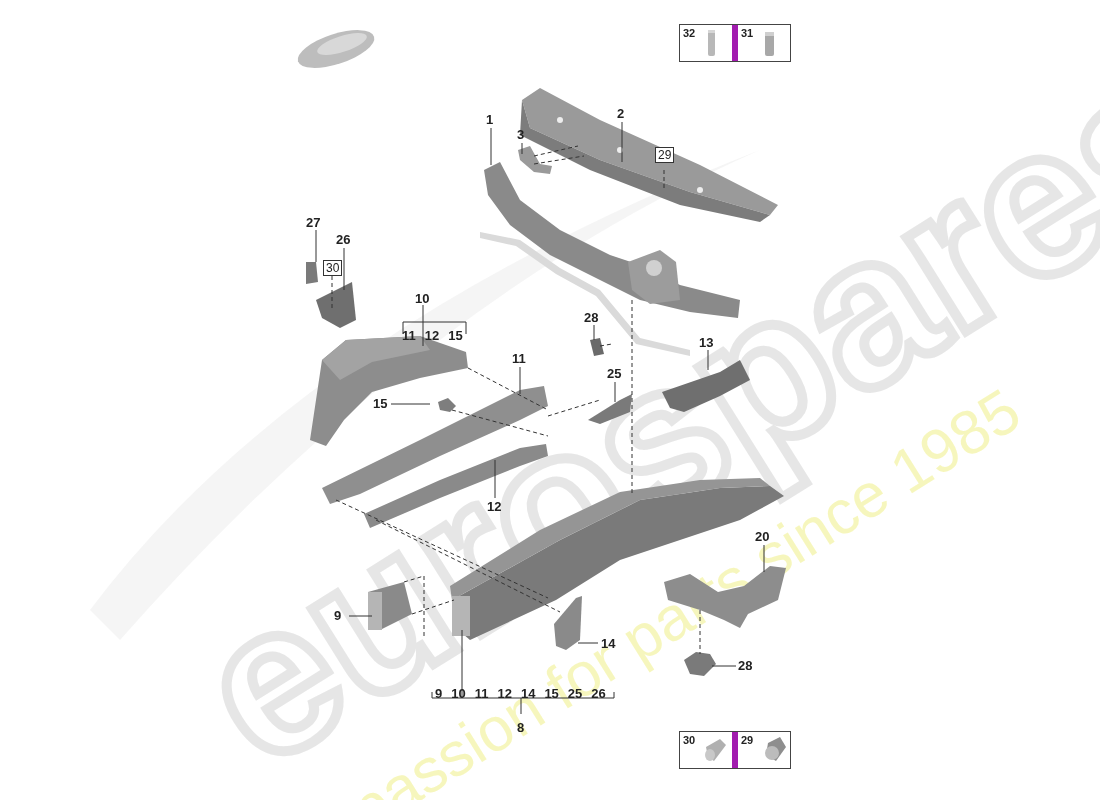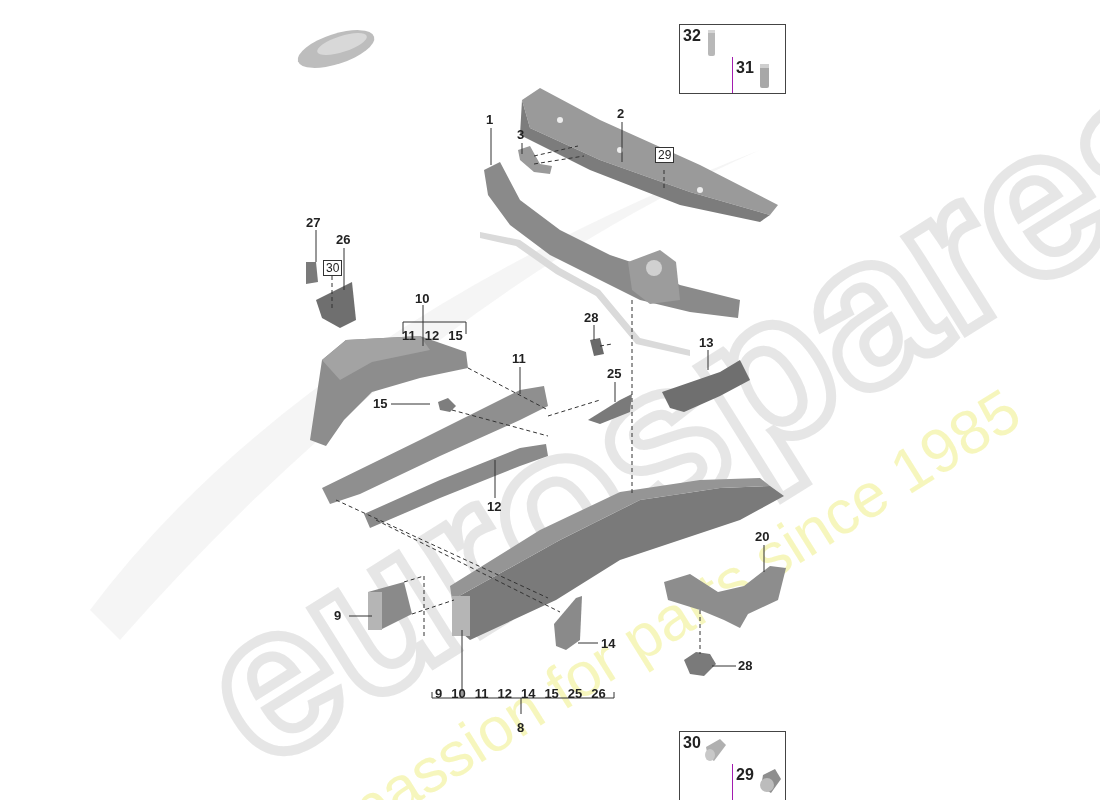--- a/index.html
+++ b/index.html
@@ -2,22 +2,22 @@
 <html><head>
 <meta charset="utf-8">
 <style>
   html,body{margin:0;padding:0;background:#ffffff;}
   body{width:1100px;height:800px;position:relative;overflow:hidden;font-family:"Liberation Sans",sans-serif;}
   .wm{position:absolute;left:0;top:0;width:1100px;height:800px;pointer-events:none;}
   .lbl{position:absolute;font-weight:bold;font-size:13px;color:#222;line-height:14px;white-space:nowrap;}
   .boxed{position:absolute;font-size:12px;color:#222;border:1px solid #333;padding:0 2px;line-height:14px;background:#fff;}
   .legend{position:absolute;border:1px solid #444;display:flex;background:#fff;}
   .legend .cell{position:relative;width:52px;height:36px;}
-  .legend .cell + .cell{border-left:1px solid #a21caf;margin-top:32px;}
-  .legend .num{position:absolute;left:3px;top:2px;font-weight:bold;font-size:16px;color:#222;}
+  .legend .cell + .cell{border-left:6px solid #a21caf;}
+  .legend .num{position:absolute;left:3px;top:2px;font-weight:bold;font-size:11px;color:#222;}
   .legend svg{position:absolute;left:22px;top:3px;}
   .group{position:absolute;}
   .group .nums{display:flex;gap:0;font-weight:bold;font-size:13px;color:#222;}
   svg.parts{position:absolute;left:0;top:0;}
 </style>
 </head>
 <body>
 
 <svg class="wm" viewBox="0 0 1100 800">
   <g transform="rotate(-32 560 420)">

